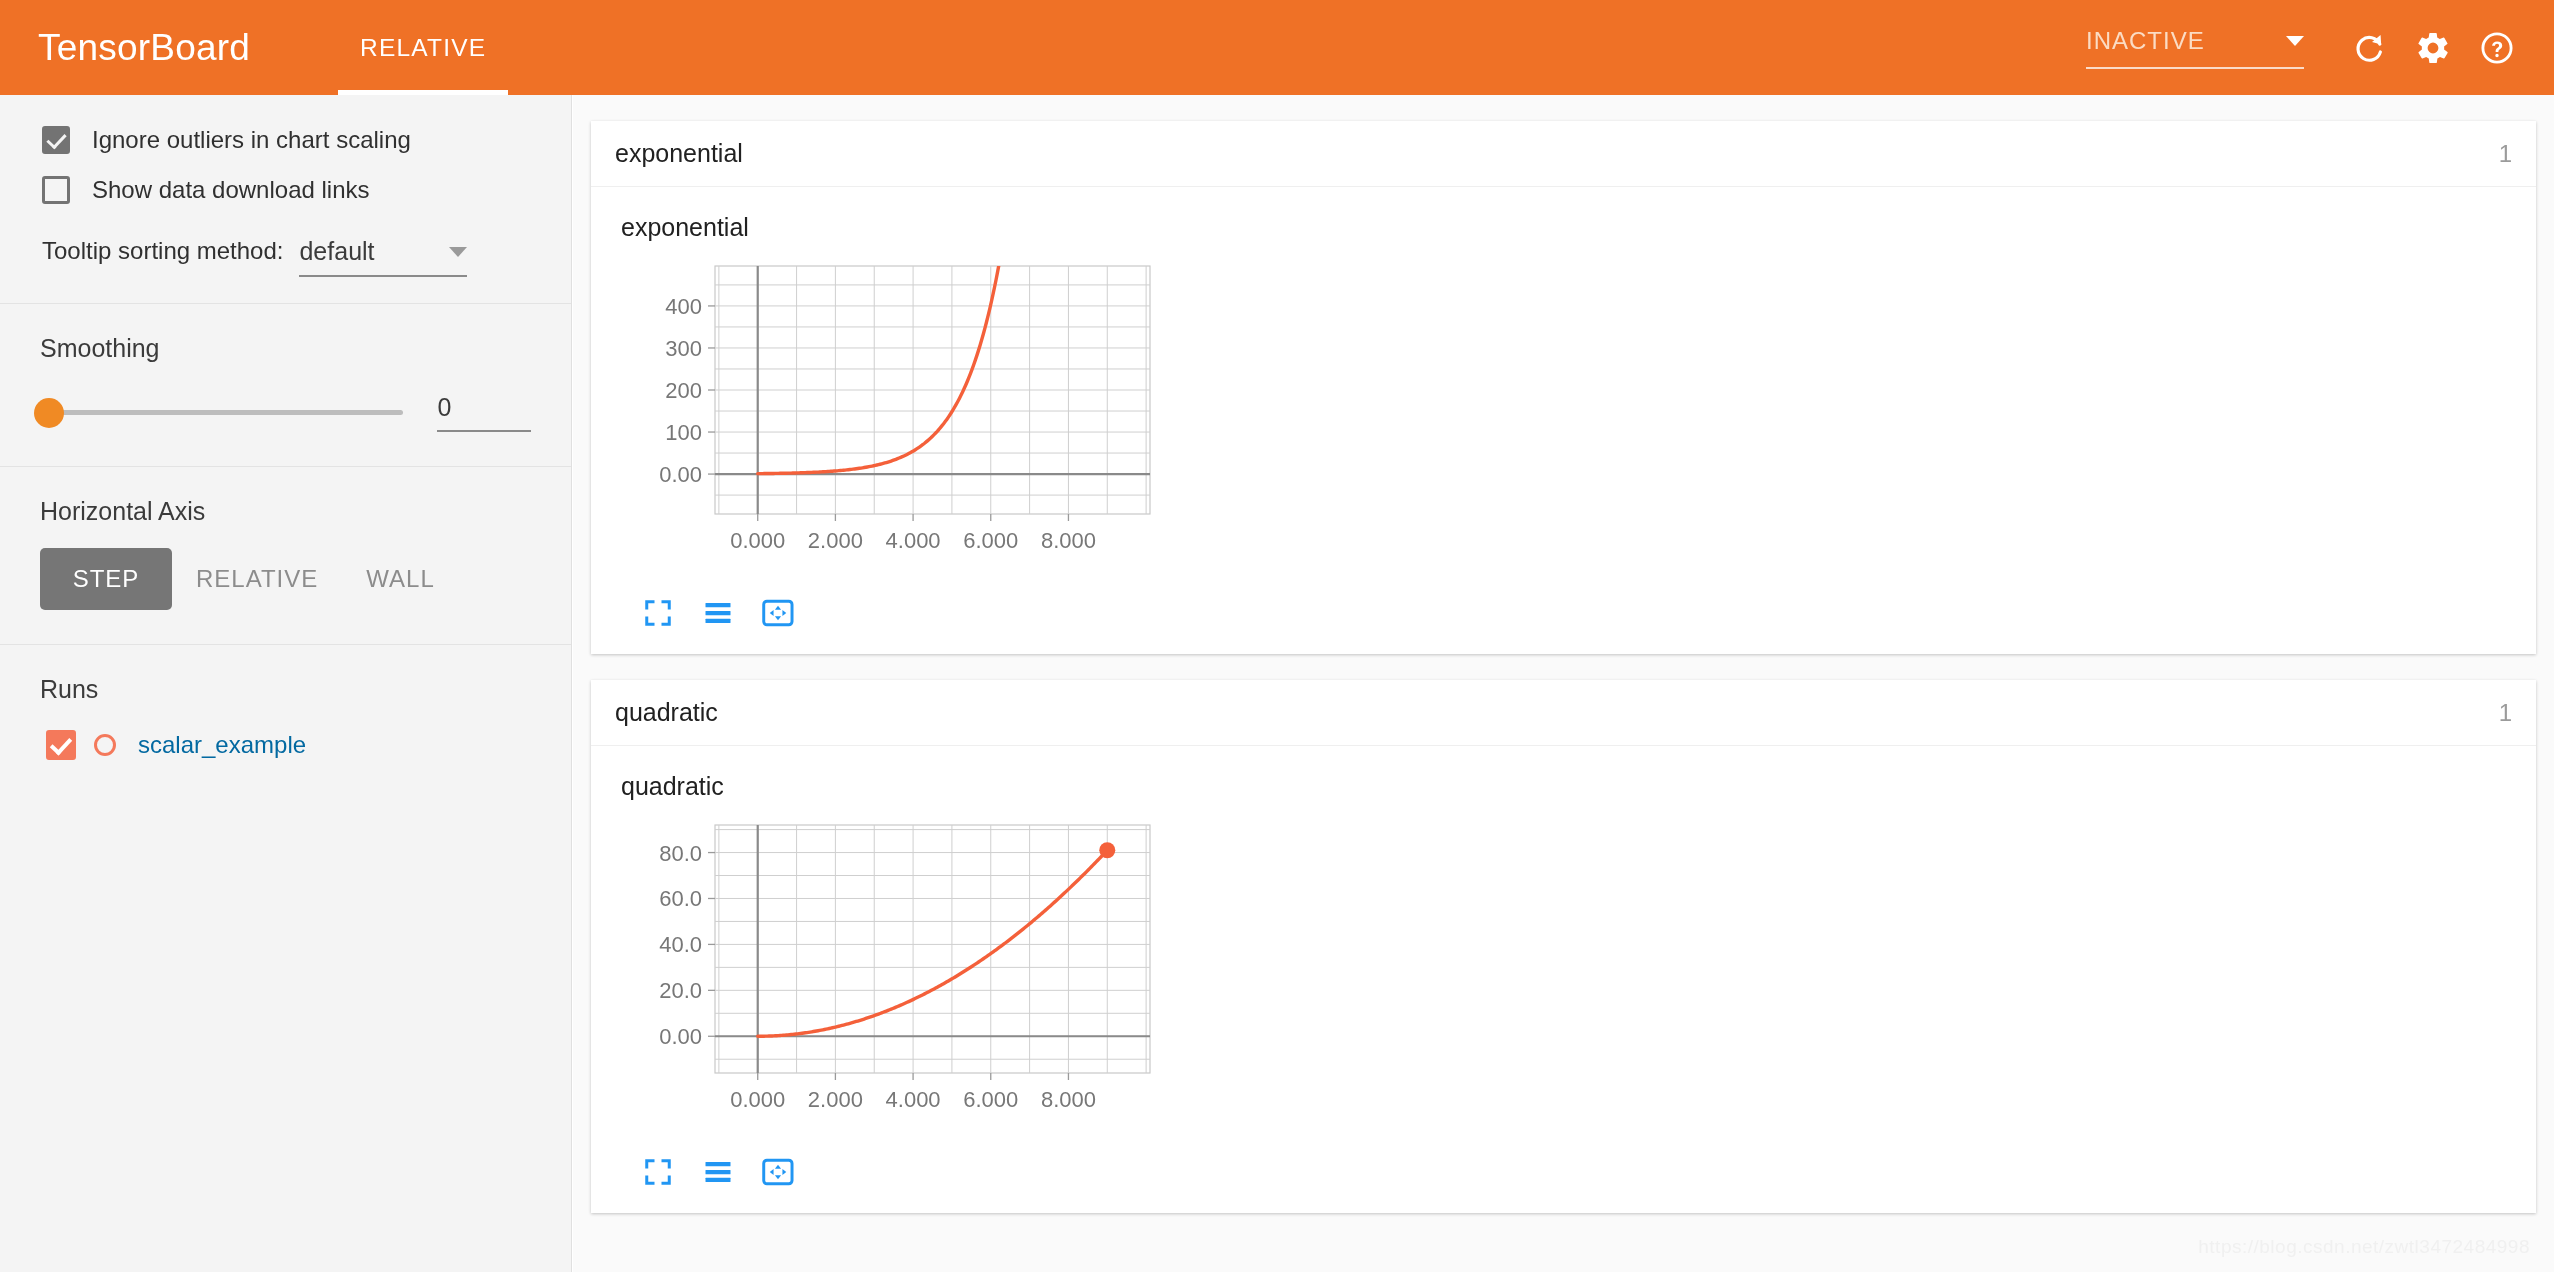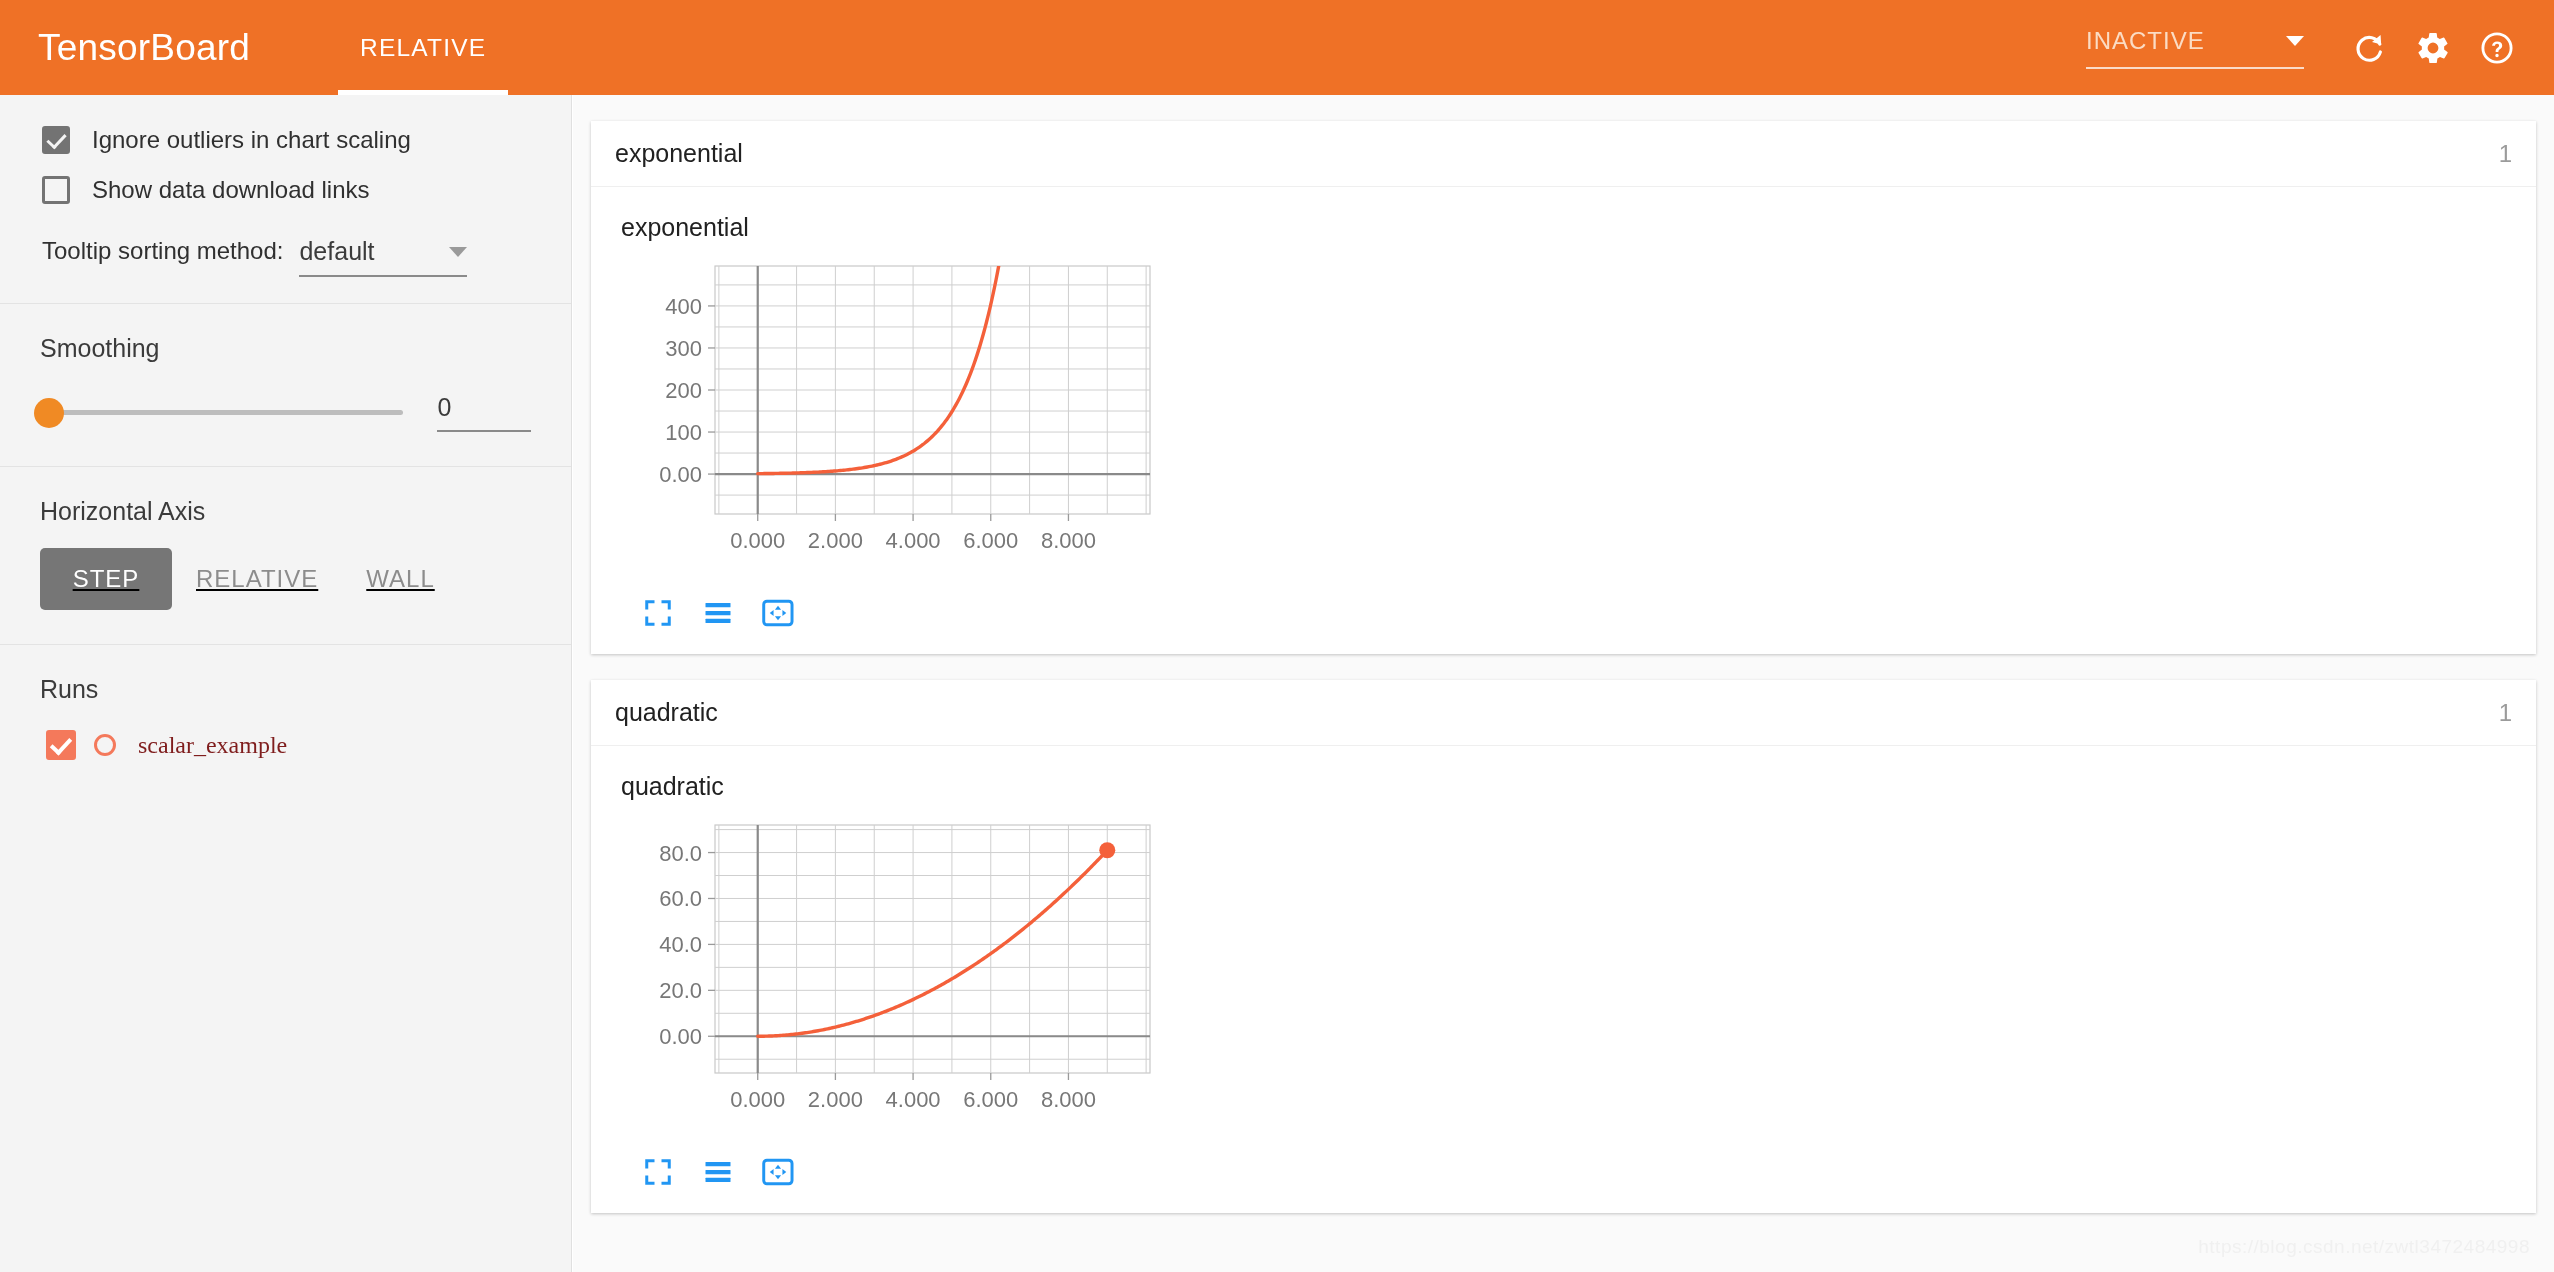--- a/index.html
+++ b/index.html
@@ -163,21 +163,21 @@
   .smooth-val-box {
     margin-left: 34px;
     width: 98px;
     border-bottom: 2px solid #8a8a8a;
     padding-bottom: 8px;
     text-align: left;
   }
   .smooth-val { font-size: 25px; color: #3b3b3b; }
 
   .haxis-block { padding: 30px 40px 34px 40px; }
-  .haxis-btns { display: flex; margin-top: 22px; text-decoration: underline; }
+  .haxis-btns { display: flex; margin-top: 22px; }
   .haxis-btn {
     height: 62px;
     padding: 0 24px;
     display: flex; align-items: center; justify-content: center;
     font-size: 24px;
     letter-spacing: 1px;
     color: #8c8c8c;
     border-radius: 5px;
     white-space: nowrap;
   }
@@ -212,21 +212,21 @@
     border-width: 0 4px 4px 0;
     transform: rotate(43deg);
   }
   .run-dot {
     width: 22px; height: 22px;
     border: 3px solid #f4795b;
     border-radius: 50%;
     margin-left: 18px;
     flex: 0 0 auto;
   }
-  .run-name { font-size: 24px; color: #7f1d1d; margin-left: 22px; font-family: Liberation Serif, serif; }
+  .run-name { font-size: 24px; color: #0369a1; margin-left: 22px; }
 
   
   .main {
     position: absolute;
     top: 95px; left: 573px;
     width: 1981px; height: 1177px;
     background: #fafafa;
     overflow: hidden;
   }
   .filter-bar {

